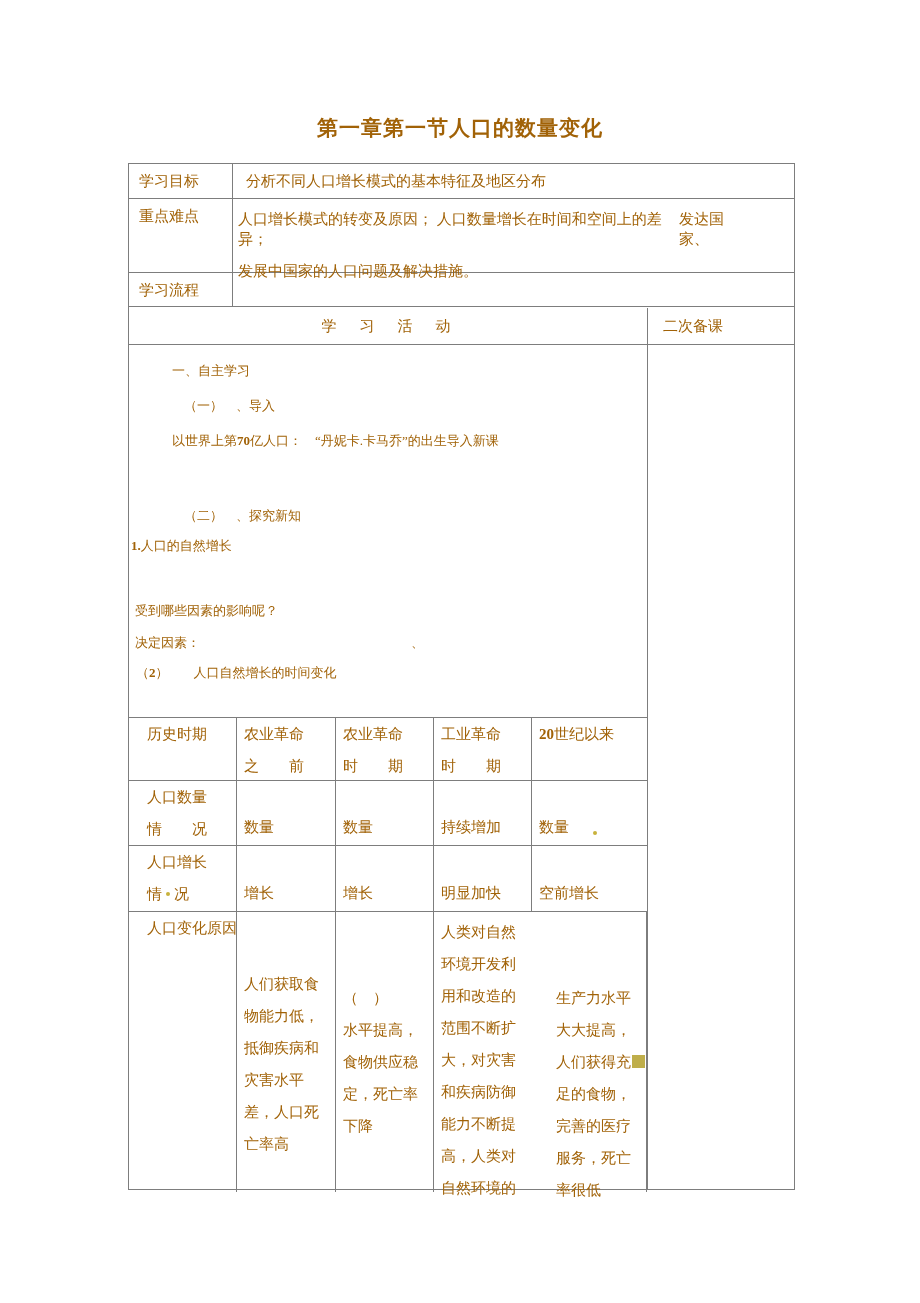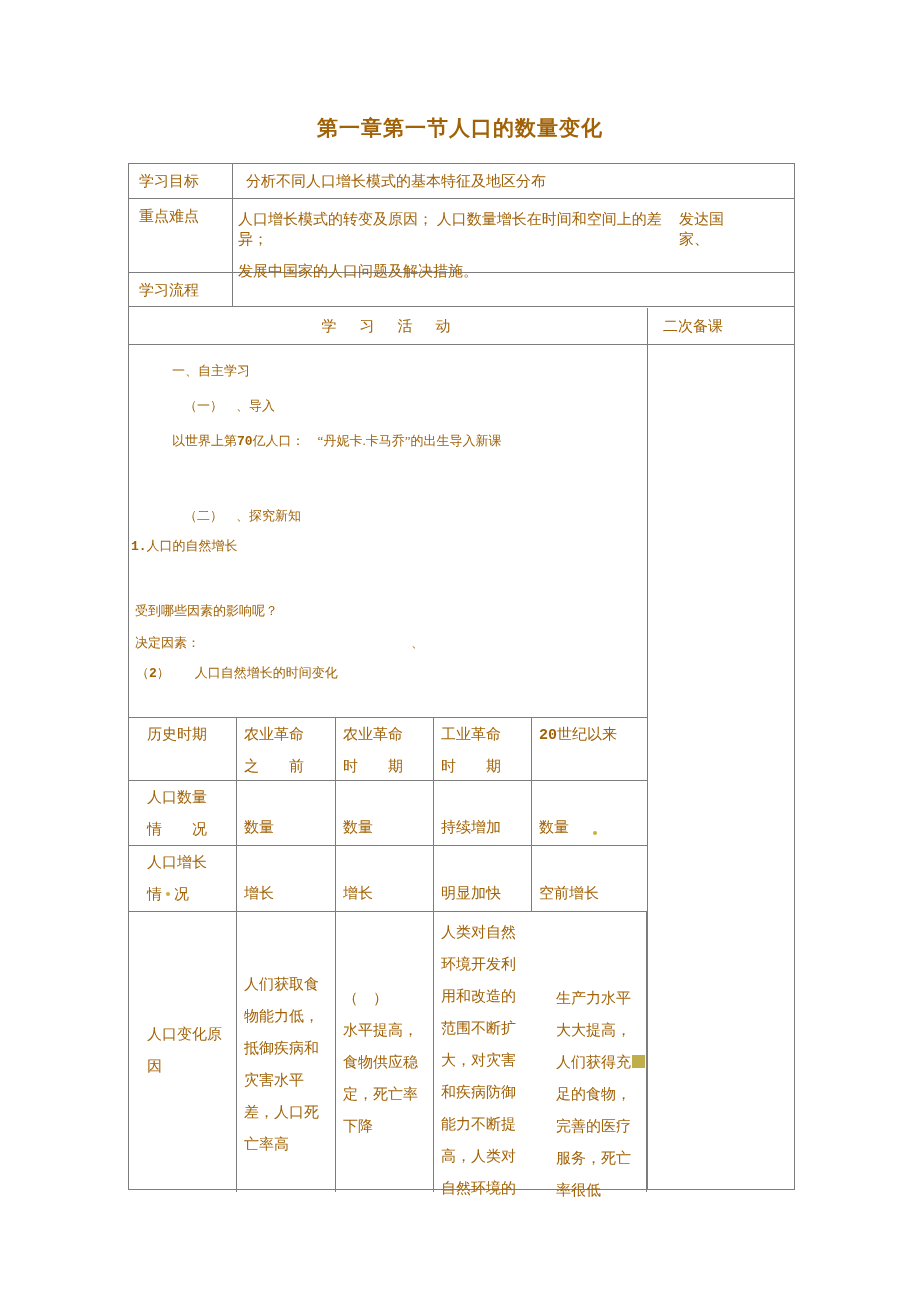--- a/index.html
+++ b/index.html
@@ -40,21 +40,21 @@
     text-align:center; line-height:36px; letter-spacing:4px; flex:none;
   }
   .rh .right-head { flex:1; padding-left:15px; line-height:36px; }
   
   .main-cell {
     width:519px; flex:none; box-sizing:border-box;
     border-right:1px solid #7d7d7d; position:relative;
   }
   .notes-cell { flex:1; }
   .ln { position:absolute; white-space:pre; line-height:20px; font-size:13px; }
-  .num { font-family:Liberation Mono, monospace; font-weight:700; }
+  .num { font-family:Liberation Serif, serif; font-weight:700; }
   .gap25 { display:inline-block; width:25px; }
   
   .ptable {
     position:absolute; left:0; top:372px; width:518px;
     border-top:1px solid #7d7d7d; box-sizing:border-box;
   }
   .pt-row { display:flex; border-bottom:1px solid #7d7d7d; box-sizing:border-box; }
   .pt-row.pr1 { height:63px; }
   .pt-row.pr2 { height:65px; }
   .pt-row.pr3 { height:66px; }
@@ -62,21 +62,21 @@
   .pt-cell {
     box-sizing:border-box; border-right:1px solid #7d7d7d;
     line-height:32px; font-size:15px; padding-left:7px; position:relative;
   }
   .pt-cell.c1 { width:108px; padding-left:18px; }
   .pt-cell.c2 { width:99px; }
   .pt-cell.c3 { width:98px; }
   .pt-cell.c4 { width:98px; }
   .pt-cell.c5 { flex:1; border-right:none; }
   .vbottom { display:flex; align-items:flex-end; padding-bottom:2px; }
-  .label-bottom { display:flex; flex-direction:column; justify-content:center; padding-bottom:4px; }
+  .label-bottom { display:flex; justify-content:flex-start; padding-bottom:4px; }
   .pad56 { padding-top:56px; }
   .pad70 { padding-top:70px; }
   .pad4  { padding-top:4px; }
   .tline { line-height:32px; white-space:pre; }
   .hl-square {
     display:inline-block; width:13px; height:13px; background:#bfae4a;
     vertical-align:-1px; margin-left:1px;
   }
   .stray-dot {
     display:inline-block; width:4px; height:4px; border-radius:50%;

